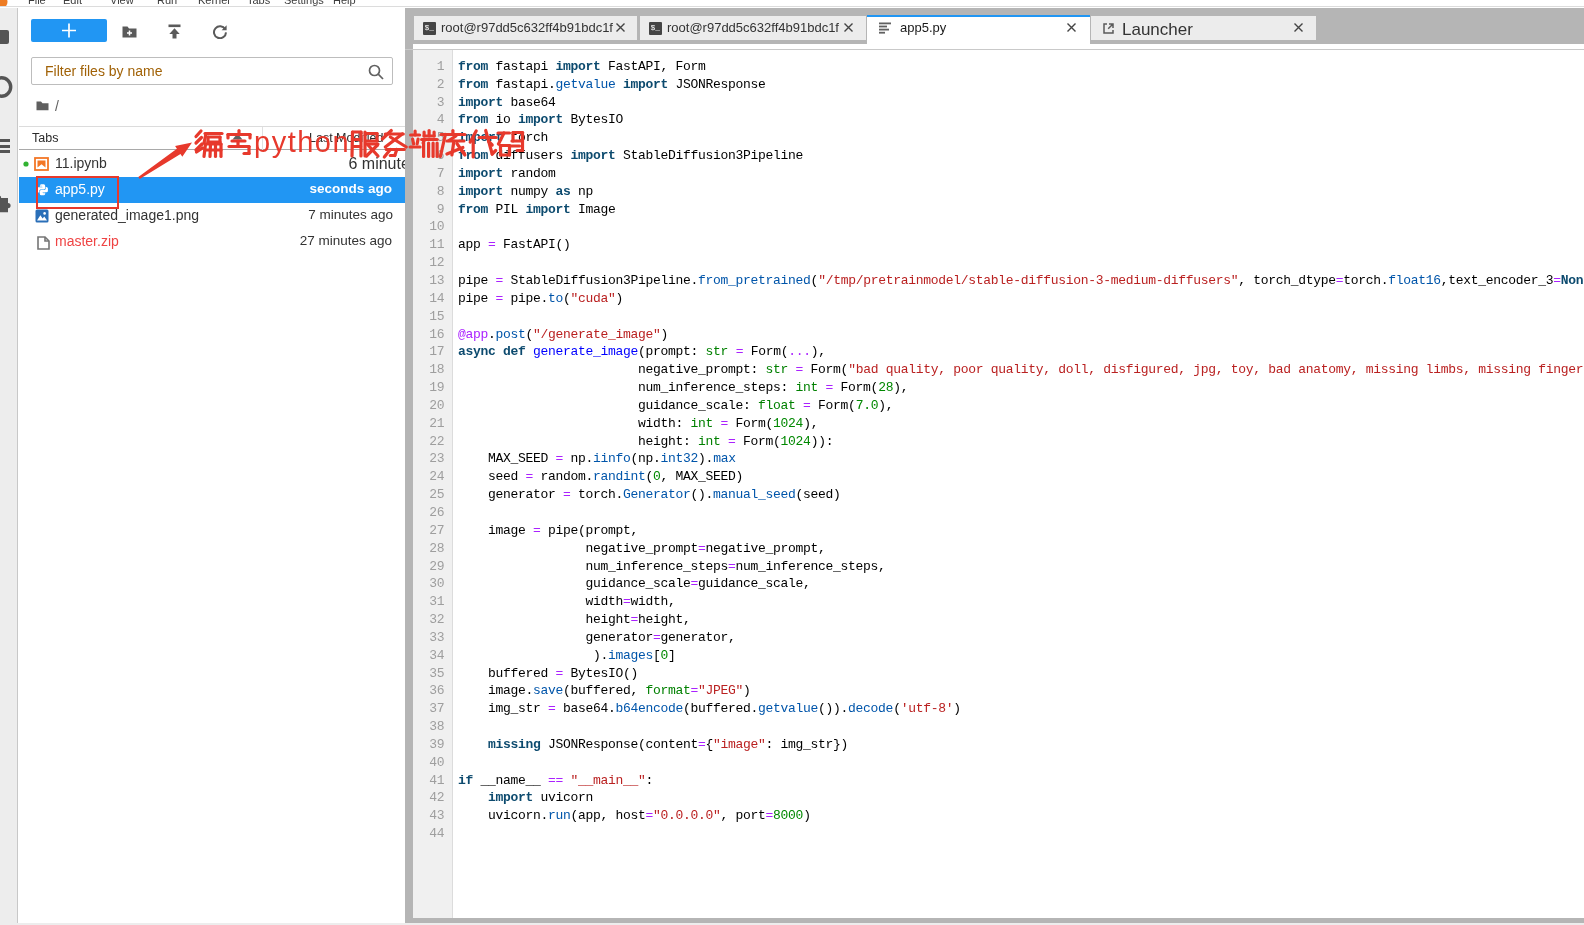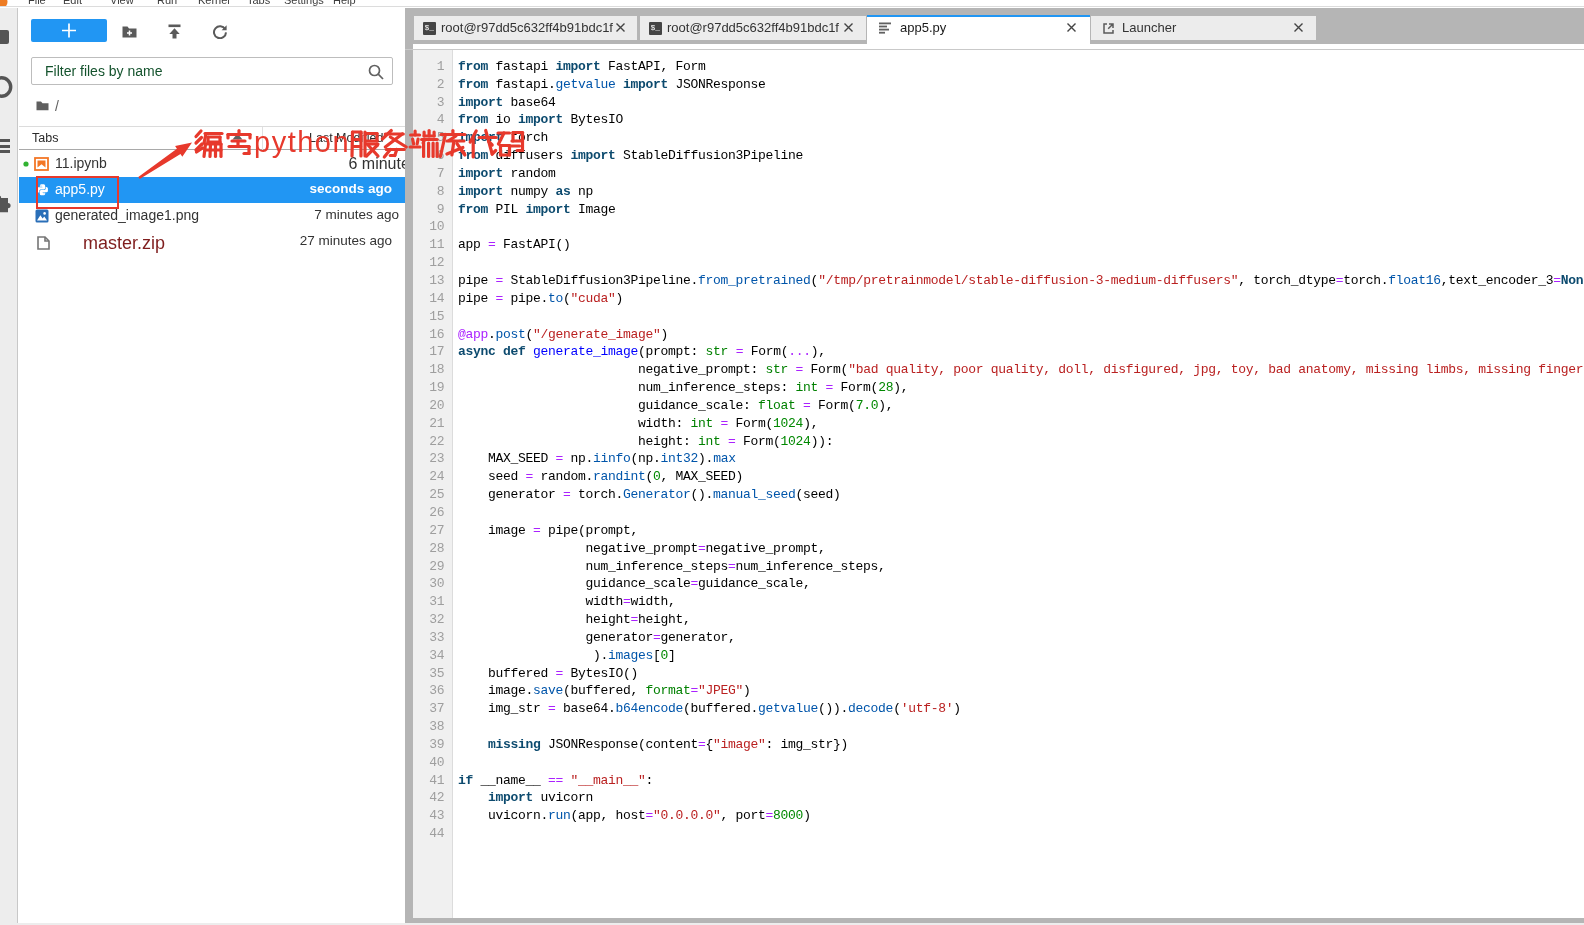--- a/index.html
+++ b/index.html
@@ -65,21 +65,21 @@
     <rect x="1.5" y="0.5" width="12" height="2.6" fill="#5a5a5a"></rect>
     <path d="M7.5 4.2 l5.2 5.8 h-3.2 v4.5 h-4 v-4.5 h-3.2 z" fill="#5a5a5a"></path>
   </svg>
 
   <svg class="abs" style="left:193px;top:16px" width="16" height="15">
     <path d="M13.2 5.2 a6 6 0 1 0 0.8 3.2" fill="none" stroke="#5a5a5a" stroke-width="2"></path>
     <path d="M14.6 1.2 v5 h-5 z" fill="#5a5a5a"></path>
   </svg>
 
   <div class="abs" style="left:12px;top:49px;width:362px;height:28px;border:1px solid #bdbdbd;border-radius:2px;background:#fff;">
-    <div class="abs" style="left:13px;top:5px;font-size:14px;color:#14532d;">Filter files by name</div>
+    <div class="abs" style="left:13px;top:5px;font-size:14px;color:#a16207;">Filter files by name</div>
     <svg class="abs" style="right:7px;top:5px" width="18" height="18">
       <circle cx="7.5" cy="7.5" r="5" fill="none" stroke="#616161" stroke-width="1.7"></circle>
       <path d="M11.2 11.2 L16 16" stroke="#616161" stroke-width="1.7"></path>
     </svg>
   </div>
 
   <svg class="abs" style="left:17px;top:92px" width="13" height="11">
     <path d="M0.5 1.5 h4.5 l1.5 1.8 h6 v7 h-12 z" fill="#5f5f5f"></path>
   </svg>
   <div class="abs" style="left:36px;top:90px;font-size:14px;color:#5f5f5f;">/</div>
@@ -111,28 +111,28 @@
     <div class="abs" style="left:36px;top:4px;font-size:14px;color:#fff;">app5.py</div>
     <div class="abs" style="right:13px;top:4px;font-size:13.5px;color:#fff;font-weight:bold;">seconds ago</div>
   </div>
   <div class="abs" style="left:0;top:195px;width:386px;height:26px;">
     <svg class="abs" style="left:16px;top:6px" width="14" height="14">
       <rect x="0.5" y="0.5" width="13" height="13" rx="1.5" fill="#2a6fb8"></rect>
       <circle cx="9.6" cy="4.4" r="1.3" fill="#fff"></circle>
       <path d="M2 11.5 L5.4 6.2 L7.6 9.4 L9.3 7.4 L12 11.5 Z" fill="#fff"></path>
     </svg>
     <div class="abs" style="left:36px;top:4px;font-size:14px;color:#333;">generated_image1.png</div>
-    <div class="abs" style="right:6px;top:4px;font-size:13.5px;color:#333;">7 minutes ago</div>
+    <div class="abs" style="right:12px;top:4px;font-size:13.5px;color:#333;">7 minutes ago</div>
   </div>
   <div class="abs" style="left:0;top:221px;width:386px;height:26px;">
     <svg class="abs" style="left:18px;top:7px" width="13" height="14">
       <path d="M1 1 h7 l4 4 v8 h-11 z" fill="#fff" stroke="#757575" stroke-width="1.6"></path>
       <path d="M8 1 v4 h4" fill="none" stroke="#757575" stroke-width="1.6"></path>
     </svg>
-    <div class="abs" style="left:36px;top:4px;font-size:18px;color:#7f1d1d;margin-left:28px;">master.zip</div>
+    <div class="abs" style="left:36px;top:4px;font-size:14px;color:#ef4444;">master.zip</div>
     <div class="abs" style="right:13px;top:4px;font-size:13.5px;color:#333;">27 minutes ago</div>
   </div>
 </div>
 
 <div class="abs" style="left:405px;top:8px;width:1179px;height:35.5px;background:#b5b5b5;"></div>
 
 <div class="abs" style="left:405px;top:8px;width:8.3px;height:915px;background:#b5b5b5;"></div>
 
 <div class="abs" style="left:405px;top:918px;width:1179px;height:5px;background:#b5b5b5;"></div>
 
@@ -166,21 +166,21 @@
 </svg>
 <div class="abs" style="left:900px;top:20px;font-size:13px;color:#1a1a1a;">app5.py</div>
 <svg class="abs" style="left:1066px;top:22px" width="11" height="11">
     <path d="M1.5 1.5 L9.5 9.5 M9.5 1.5 L1.5 9.5" stroke="#444" stroke-width="1.4"></path>
   </svg>
 
 <svg class="abs" style="left:1102px;top:21.5px" width="13" height="13">
   <path d="M5 2 H2 V11 H11 V8" fill="none" stroke="#5a5a5a" stroke-width="1.5"></path>
   <path d="M7 2 h4 v4 M11 2 L6.2 6.8" fill="none" stroke="#5a5a5a" stroke-width="1.5"></path>
 </svg>
-<div class="abs" style="left:1122px;top:20px;font-size:13px;color:#333;">Launcher</div>
+<div class="abs" style="left:1122px;top:20px;font-size:17px;color:#333;">Launcher</div>
 <svg class="abs" style="left:1293px;top:22px" width="11" height="11">
     <path d="M1.5 1.5 L9.5 9.5 M9.5 1.5 L1.5 9.5" stroke="#444" stroke-width="1.4"></path>
   </svg>
 
 <div class="abs" style="left:413.3px;top:50px;width:40px;height:868px;background:#f0f0f0;border-right:1px solid #dcdcdc;"></div>
 <div id="gutter" class="abs cd" style="left:413.3px;top:57.9px;width:31px;text-align:right;color:#9e9e9e;">1
 2
 3
 4
 5

